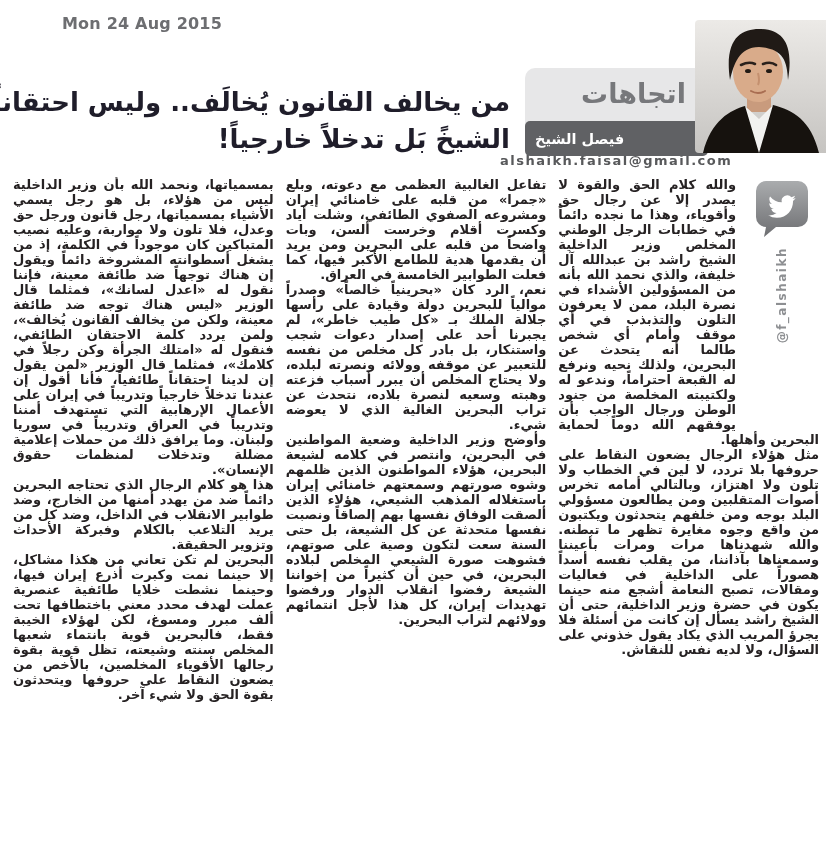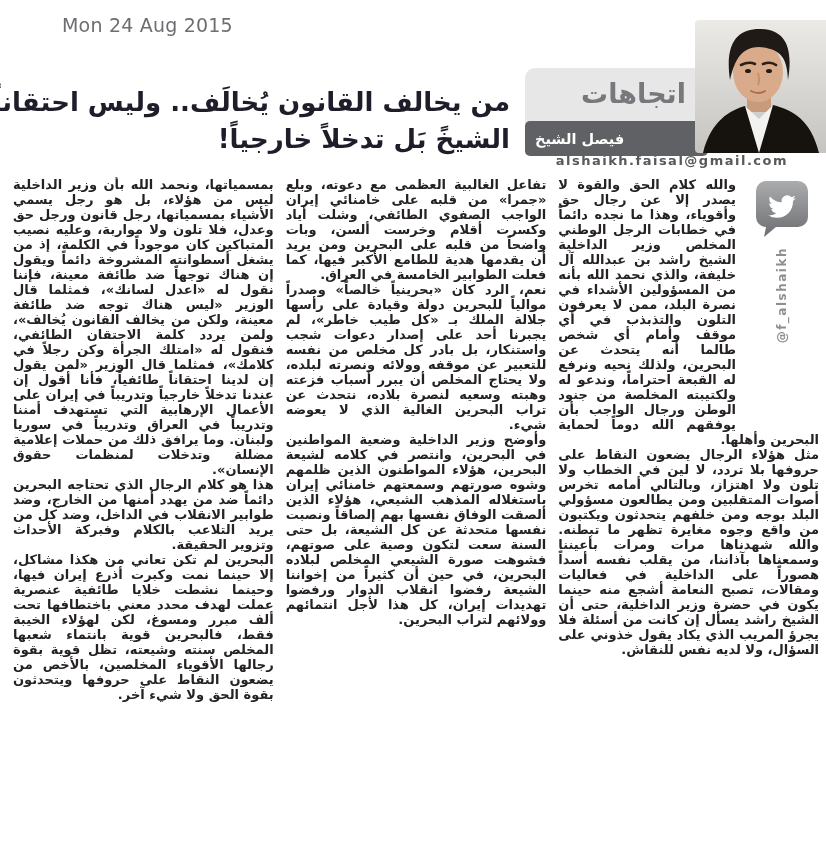--- a/index.html
+++ b/index.html
@@ -3,22 +3,22 @@
 <meta charset="utf-8">
 <style>
   * { margin:0; padding:0; box-sizing:border-box; }
   html,body { background:#fff; }
   body { width:826px; height:844px; position:relative; overflow:hidden;
          font-family:"DejaVu Sans", sans-serif; }
 
   .page { position:absolute; inset:0; background:#fff; }
 
   
-  .date-en { position:absolute; left:62px; top:14px; font-size:19px;
-             color:#6d6e71; font-weight:400; letter-spacing:0.2px; }
+  .date-en { position:absolute; left:62px; top:14px; font-size:16px;
+             color:#6d6e71; font-weight:700; letter-spacing:0.2px; }
   .issue-info { position:absolute; left:136px; top:13px; width:274px;
                 direction:rtl; text-align:left; font-size:13px; font-weight:bold;
                 color:#58595b; white-space:nowrap; }
 
   .logo { position:absolute; left:583px; top:5px; width:122px; text-align:center; }
   .logo-latin { font-size:8px; letter-spacing:4px; color:#939598; font-weight:bold;
                 margin-bottom:0; padding-left:10px; }
   .logo-ar-wrap { position:relative; display:inline-block; direction:rtl; }
   .logo-ar { font-size:34px; font-weight:900; color:#231f20; line-height:1.1; }
   .logo-dot { position:absolute; left:-3px; bottom:6px; width:15px; height:15px;
@@ -29,21 +29,21 @@
   
   .section-box { position:absolute; left:525px; top:68px; width:281px; height:79px;
                  background:#e7e7e8; border-radius:10px; z-index:1; }
   .section-title { position:absolute; left:20px; top:10px; font-size:27px;
                    font-weight:bold; color:#77787b; direction:rtl;margin-left:36px; }
   .author-bar { position:absolute; left:525px; top:121px; width:183px; height:35px;
                 background:#606164; border-radius:5px; z-index:2;
                 display:flex; align-items:center; padding:0 10px; }
   .author-bar span { color:#fff; font-size:14.5px; font-weight:bold; direction:rtl; }
   .author-email { position:absolute; left:500px; top:153px; width:288px;
-                  text-align:right; font-size:13px; font-weight:bold;
+                  text-align:left; font-size:13px; font-weight:bold;
                   color:#58595b; letter-spacing:1.5px; z-index:1; }
   .author-photo { position:absolute; left:695px; top:20px; width:131px; height:133px;
                   z-index:3; overflow:hidden; border-radius:4px 0 0 4px; }
   .author-photo svg { display:block; width:100%; height:100%; }
 
   
   .headline { position:absolute; left:12px; top:84px; width:498px;
               direction:rtl; text-align:right; color:#1f1d2a;
               font-weight:800; font-size:26px; line-height:37px; }
   .hl-line { display:block; white-space:nowrap; }
@@ -124,21 +124,21 @@
           </g>
         </svg>
         <div class="twitter-handle">@f_alshaikh</div>
       </div>
       <p>والله كلام الحق والقوة لا يصدر إلا عن رجال حق وأقوياء، وهذا ما نجده دائماً في خطابات الرجل الوطني المخلص وزير الداخلية الشيخ راشد بن عبدالله آل خليفة، والذي نحمد الله بأنه من المسؤولين الأشداء في نصرة البلد، ممن لا يعرفون التلون والتذبذب في أي موقف وأمام أي شخص طالما أنه يتحدث عن البحرين، ولذلك نحيه ونرفع له القبعة احتراماً، وندعو له ولكتيبته المخلصة من جنود الوطن ورجال الواجب بأن يوفقهم الله دوماً لحماية البحرين وأهلها.</p>
       <p>مثل هؤلاء الرجال يضعون النقاط على حروفها بلا تردد، لا لين في الخطاب ولا تلون ولا اهتزاز، وبالتالي أمامه تخرس أصوات المتقلبين ومن يطالعون مسؤولي البلد بوجه ومن خلفهم يتحدثون ويكتبون من واقع وجوه مغايرة تظهر ما تبطنه. والله شهدناها مرات ومرات بأعيننا وسمعناها بآذاننا، من يقلب نفسه أسداً هصوراً على الداخلية في فعاليات ومقالات، تصبح النعامة أشجع منه حينما يكون في حضرة وزير الداخلية، حتى أن الشيخ راشد يسأل إن كانت من أسئلة فلا يجرؤ المريب الذي يكاد يقول خذوني على السؤال، ولا لديه نفس للنقاش.</p>
 
     </section>
 
     <section class="col">
-      <p>تفاعل الغالبية العظمى مع دعوته، وبلع «جمرا» من قلبه على خامنائي إيران الواجب الصفوي الطائفي، وشلت أياد وكسرت أقلام وخرست ألسن، وبات واضحاً من قلبه على البحرين ومن يريد أن يقدمها هدية للطامع الأكبر فيها، كما فعلت الطوابير الخامسة في العراق.</p>
+      <p>تفاعل الغالبية العظمى مع دعوته، وبلع «جمرا» من قلبه على خامنائي إيران ومشروعه الصفوي الطائفي، وشلت أياد وكسرت أقلام وخرست ألسن، وبات واضحاً من قلبه على البحرين ومن يريد أن يقدمها هدية للطامع الأكبر فيها، كما فعلت الطوابير الخامسة في العراق.</p>
       <p>نعم، الرد كان «بحرينياً خالصاً» وصدراً موالياً للبحرين دولة وقيادة على رأسها جلالة الملك بـ «كل طيب خاطر»، لم يجبرنا أحد على إصدار دعوات شجب واستنكار، بل بادر كل مخلص من نفسه للتعبير عن موقفه وولائه ونصرته لبلده، ولا يحتاج المخلص أن يبرر أسباب فزعته وهبته وسعيه لنصرة بلاده، نتحدث عن تراب البحرين الغالية الذي لا يعوضه شيء.</p>
       <p>وأوضح وزير الداخلية وضعية المواطنين في البحرين، وانتصر في كلامه لشيعة البحرين، هؤلاء المواطنون الذين ظلمهم وشوه صورتهم وسمعتهم خامنائي إيران باستغلاله المذهب الشيعي، هؤلاء الذين ألصقت الوفاق نفسها بهم إلصاقاً ونصبت نفسها متحدثة عن كل الشيعة، بل حتى السنة سعت لتكون وصية على صوتهم، فشوهت صورة الشيعي المخلص لبلاده البحرين، في حين أن كثيراً من إخواننا الشيعة رفضوا انقلاب الدوار ورفضوا تهديدات إيران، كل هذا لأجل انتمائهم وولائهم لتراب البحرين.</p>
 
     </section>
 
     <section class="col">
       <p>بمسمياتها، ونحمد الله بأن وزير الداخلية ليس من هؤلاء، بل هو رجل يسمي الأشياء بمسمياتها، رجل قانون ورجل حق وعدل، فلا تلون ولا مواربة، وعليه نصيب المتباكين كان موجوداً في الكلمة، إذ من يشغل أسطوانته المشروخة دائماً ويقول إن هناك توجهاً ضد طائفة معينة، فإننا نقول له «اعدل لسانك»، فمثلما قال الوزير «ليس هناك توجه ضد طائفة معينة، ولكن من يخالف القانون يُخالف»، ولمن يردد كلمة الاحتقان الطائفي، فنقول له «امتلك الجرأة وكن رجلاً في كلامك»، فمثلما قال الوزير «لمن يقول إن لدينا احتقاناً طائفياً، فأنا أقول إن عندنا تدخلاً خارجياً وتدريباً في إيران على الأعمال الإرهابية التي تستهدف أمننا وتدريباً في العراق وتدريباً في سوريا ولبنان. وما يرافق ذلك من حملات إعلامية مضللة وتدخلات لمنظمات حقوق الإنسان».</p>
       <p>هذا هو كلام الرجال الذي تحتاجه البحرين دائماً ضد من يهدد أمنها من الخارج، وضد طوابير الانقلاب في الداخل، وضد كل من يريد التلاعب بالكلام وفبركة الأحداث وتزوير الحقيقة.</p>
       <p>البحرين لم تكن تعاني من هكذا مشاكل، إلا حينما نمت وكبرت أذرع إيران فيها، وحينما نشطت خلايا طائفية عنصرية عملت لهدف محدد معني باختطافها تحت ألف مبرر ومسوغ، لكن لهؤلاء الخيبة فقط، فالبحرين قوية بانتماء شعبها المخلص سنته وشيعته، تظل قوية بقوة رجالها الأقوياء المخلصين، بالأخص من يضعون النقاط على حروفها ويتحدثون بقوة الحق ولا شيء آخر.</p>
 

